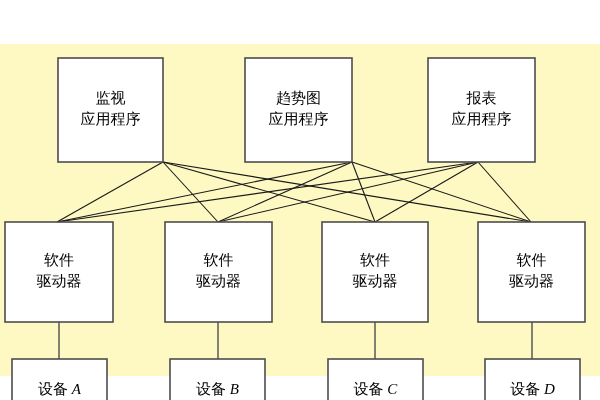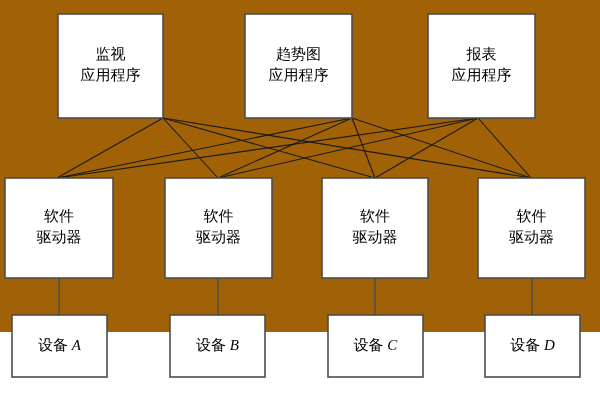--- a/index.html
+++ b/index.html
@@ -10,21 +10,22 @@
   body {
     width: 600px;
     height: 400px;
     overflow: hidden;
     font-family: "Liberation Serif", "DejaVu Serif", serif;
   }
   #diagram-root {
     position: relative;
     width: 600px;
     height: 332px;
-    background: #a16207;
+    background: #fef9c3;
+    margin-top: 44px;
   }
   svg#diagram-svg {
     position: absolute;
     top: 0;
     left: 0;
     width: 600px;
     height: 400px;
     display: block;
   }
   .node-box {

